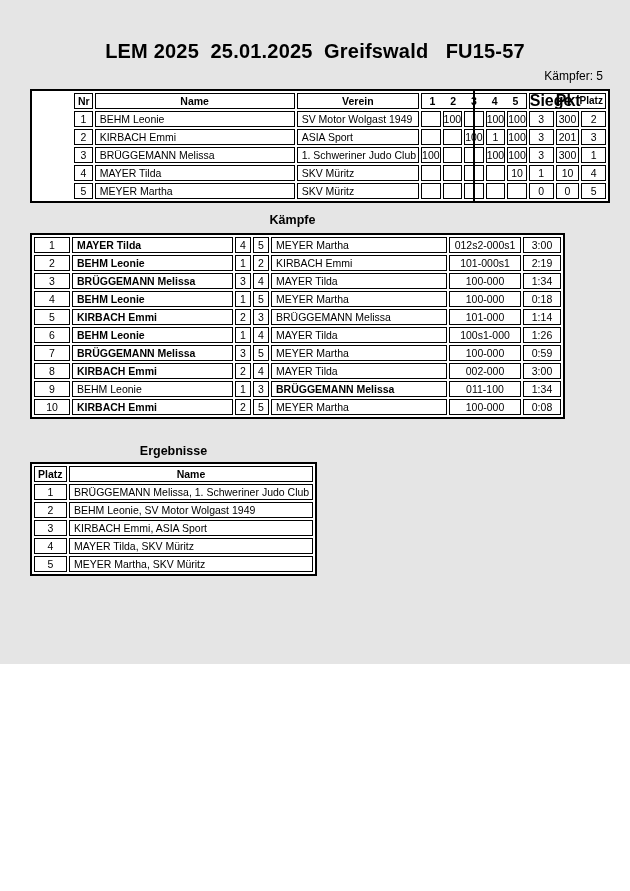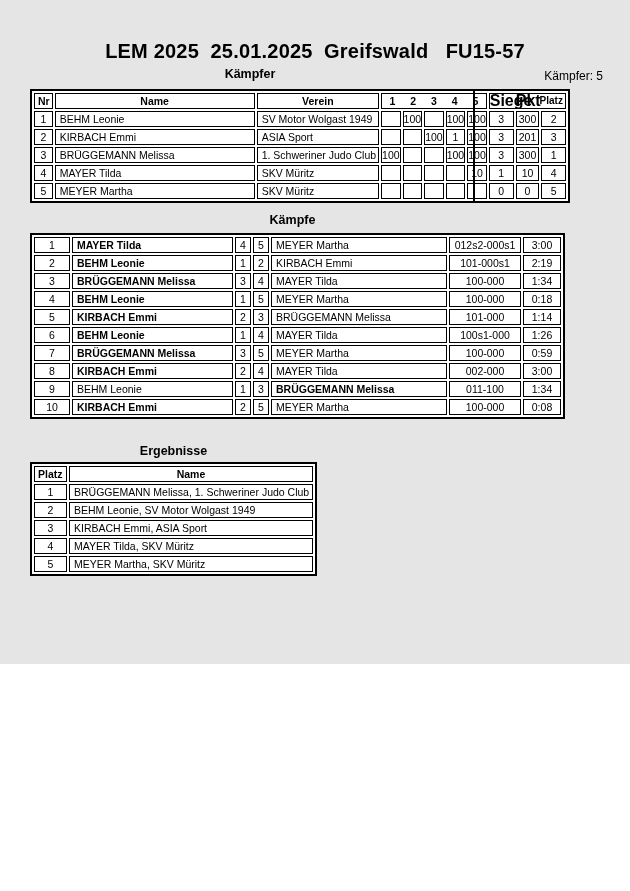--- a/index.html
+++ b/index.html
@@ -14,21 +14,21 @@
   }
   .sec-heading {
     position:absolute; font-size:12.5px; font-weight:bold; text-align:center;
   }
   .h-kaempfer { top:67px; left:30px; width:440px; }
   .h-kaempfe  { top:213px; left:30px; width:525px; }
   .h-ergebnisse { top:444px; left:30px; width:287px; }
   .count-label { position:absolute; top:69px; right:27px; font-size:12px; }
 
   .tbl-wrap { position:absolute; border:2px solid #000; background:#fff; }
-  .t1 { left:30px; top:89px; }
+  .t1 { left:30px; top:89px;padding-left:40px; }
   .t2 { left:30px; top:233px; }
   .t3 { left:30px; top:462px; }
 
   table { border-collapse:separate; border-spacing:2px; table-layout:fixed; }
   th, td {
     border:1px solid #000; box-sizing:border-box; height:16px;
     font-size:10.5px; line-height:12px; vertical-align:middle;
     padding:0 2px; overflow:hidden; white-space:nowrap; text-align:center;
   }
   th { font-weight:bold; }
@@ -49,21 +49,20 @@
   
   .t1 { position:absolute; }
   .t1 .divider { position:absolute; top:0; bottom:0; left:441px; width:2px; background:#000; }
 </style>
 </head>
 <body>
 
 <div class="page">
 
   <div class="title">LEM 2025  25.01.2025  Greifswald   FU15-57</div>
-  <div class="sec-heading h-kaempfer">Kämpfer</div>
   <div class="count-label">Kämpfer: 5</div>
 
   <div class="tbl-wrap t1">
     <div class="divider"></div>
     <table>
       <colgroup>
         <col style="width:18px">
           <col style="width:200px">
           <col style="width:122px">
         <col style="width:17px">

